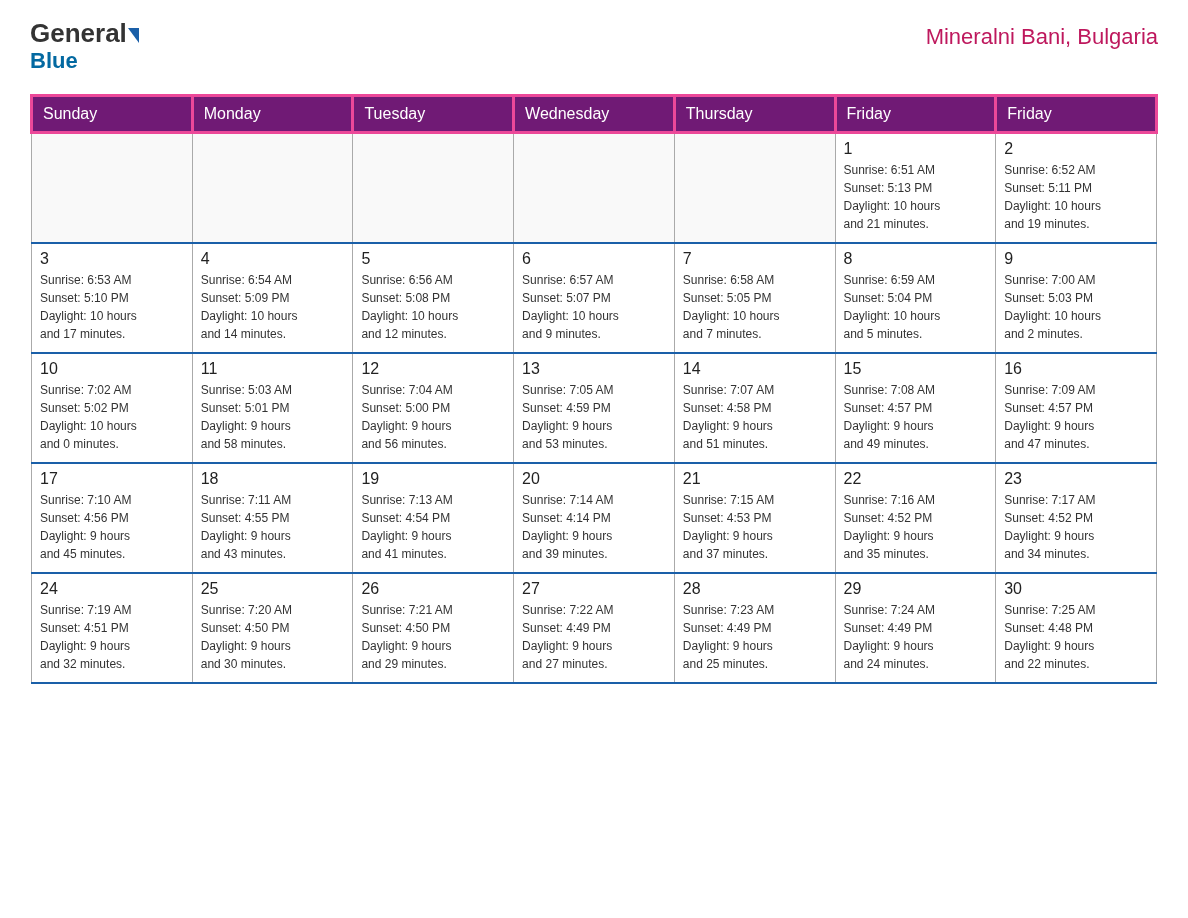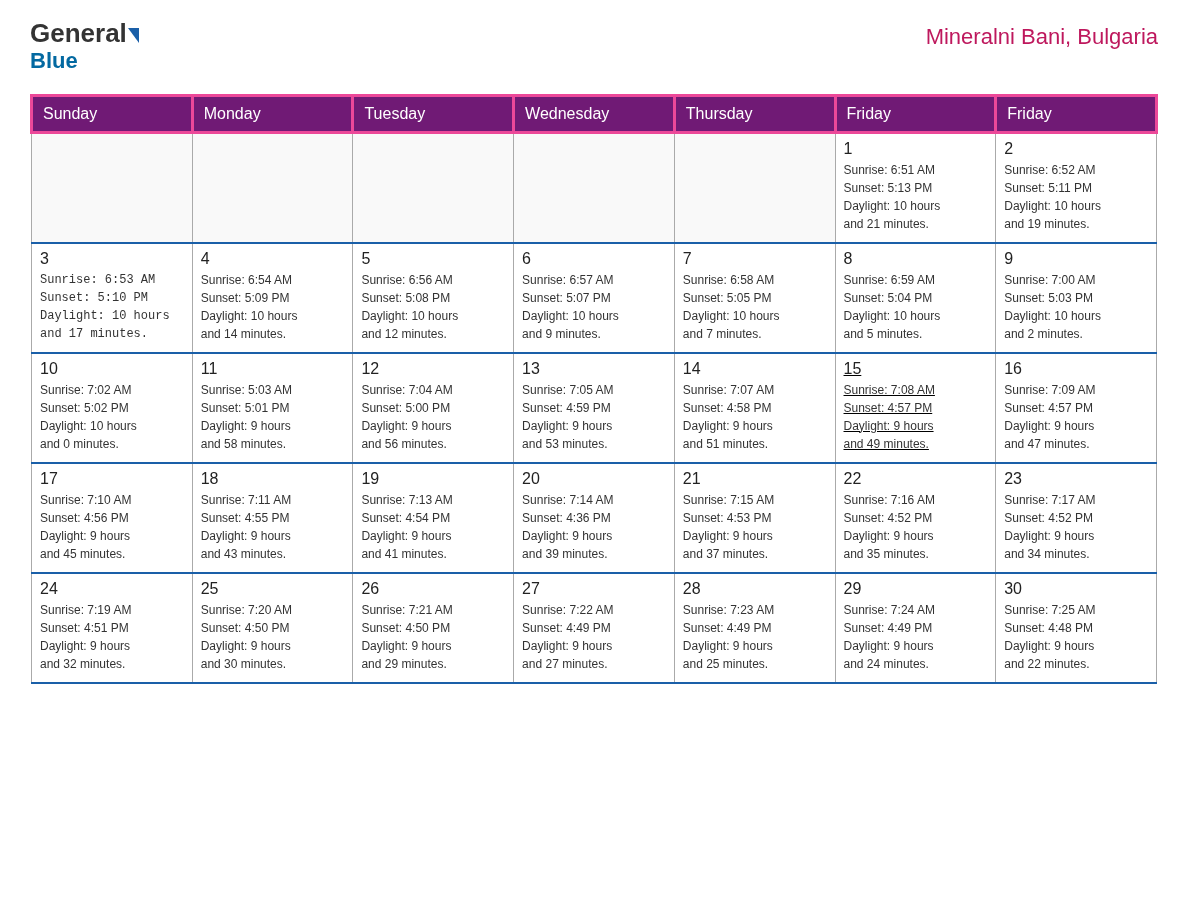--- a/index.html
+++ b/index.html
@@ -132,21 +132,21 @@
           <span class="day-number">2</span>
           <div class="day-info" style="white-space: pre-line;">Sunrise: 6:52 AM
 Sunset: 5:11 PM
 Daylight: 10 hours
 and 19 minutes.</div>
         </td>
       </tr>
       <tr style="border-bottom: 2px solid rgb(26, 95, 168);">
         <td style="height: 110px;">
           <span class="day-number">3</span>
-          <div class="day-info" style="white-space: pre-line; font-family: Liberation Mono, monospace;">Sunrise: 6:53 AM
+          <div class="day-info" style="white-space: pre-line;">Sunrise: 6:53 AM
 Sunset: 5:10 PM
 Daylight: 10 hours
 and 17 minutes.</div>
         </td>
         <td style="height: 110px;">
           <span class="day-number">4</span>
           <div class="day-info" style="white-space: pre-line;">Sunrise: 6:54 AM
 Sunset: 5:09 PM
 Daylight: 10 hours
 and 14 minutes.</div>
@@ -216,21 +216,21 @@
 Daylight: 9 hours
 and 53 minutes.</div>
         </td>
         <td style="height: 110px;">
           <span class="day-number">14</span>
           <div class="day-info" style="white-space: pre-line;">Sunrise: 7:07 AM
 Sunset: 4:58 PM
 Daylight: 9 hours
 and 51 minutes.</div>
         </td>
-        <td style="height: 110px; text-decoration: underline;">
+        <td style="height: 110px;">
           <span class="day-number">15</span>
           <div class="day-info" style="white-space: pre-line;">Sunrise: 7:08 AM
 Sunset: 4:57 PM
 Daylight: 9 hours
 and 49 minutes.</div>
         </td>
         <td style="height: 110px;">
           <span class="day-number">16</span>
           <div class="day-info" style="white-space: pre-line;">Sunrise: 7:09 AM
 Sunset: 4:57 PM
@@ -256,21 +256,21 @@
         <td style="height: 110px;">
           <span class="day-number">19</span>
           <div class="day-info" style="white-space: pre-line;">Sunrise: 7:13 AM
 Sunset: 4:54 PM
 Daylight: 9 hours
 and 41 minutes.</div>
         </td>
         <td style="height: 110px;">
           <span class="day-number">20</span>
           <div class="day-info" style="white-space: pre-line;">Sunrise: 7:14 AM
-Sunset: 4:36 PM
+Sunset: 4:14 PM
 Daylight: 9 hours
 and 39 minutes.</div>
         </td>
         <td style="height: 110px;">
           <span class="day-number">21</span>
           <div class="day-info" style="white-space: pre-line;">Sunrise: 7:15 AM
 Sunset: 4:53 PM
 Daylight: 9 hours
 and 37 minutes.</div>
         </td>

